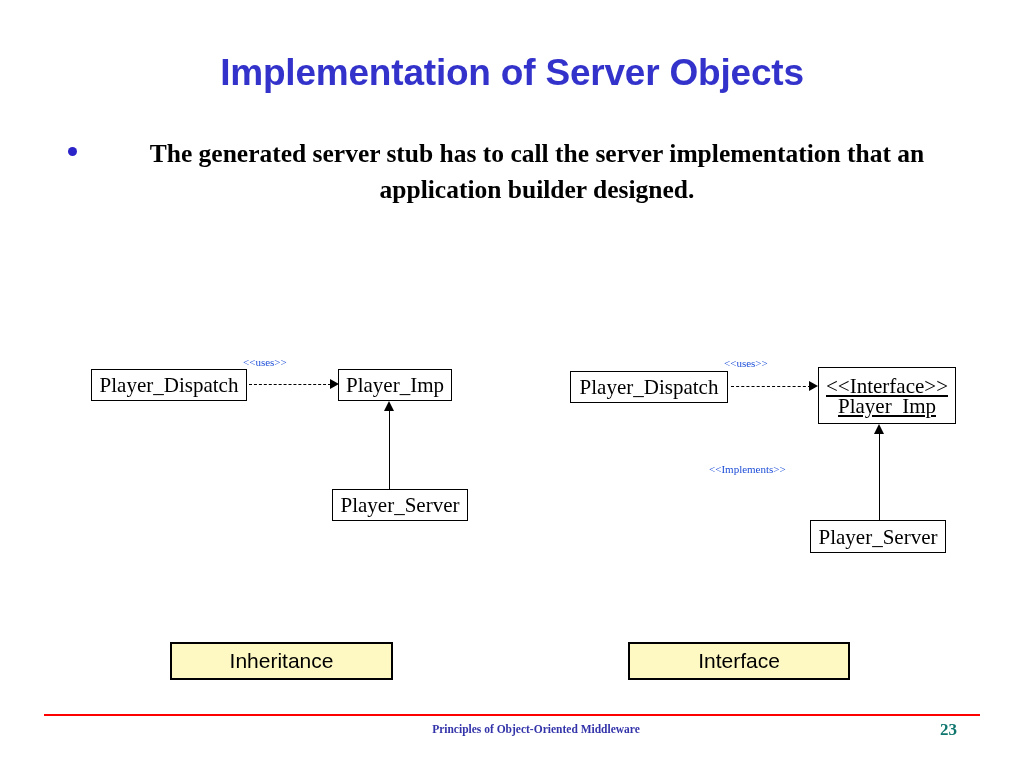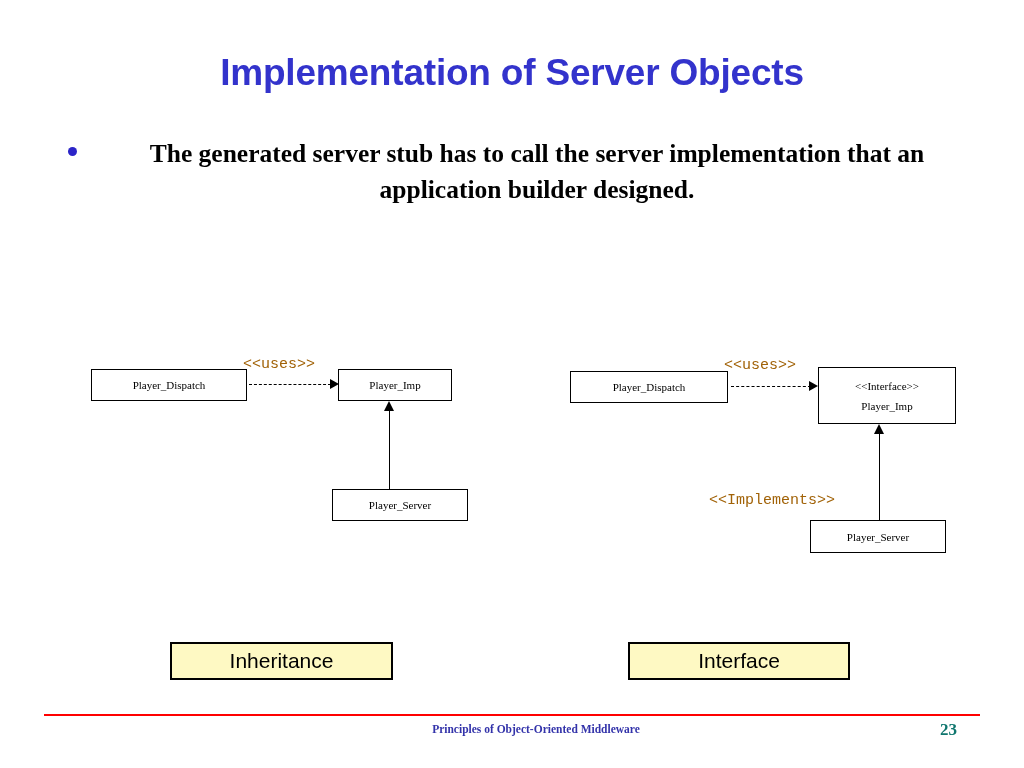--- a/index.html
+++ b/index.html
@@ -72,31 +72,31 @@
   .uml-box {
     position: absolute;
     box-sizing: border-box;
     border: 1.5px solid #000000;
     background: #ffffff;
     display: flex;
     align-items: center;
     justify-content: center;
     flex-direction: column;
     font-family: "Liberation Serif", serif;
+    font-size: 21px;
+    line-height: 20px;
+    color: #000000;
+    text-align: center;
+    white-space: nowrap;
+  }
+  .stereo-label {
+    position: absolute;
+    font-family: Liberation Serif, serif;
     font-size: 11px;
-    line-height: 20px;
-    color: #000000;
-    text-align: center;
-    white-space: nowrap;
-  }
-  .stereo-label {
-    position: absolute;
-    font-family: Liberation Mono, monospace;
-    font-size: 15px;
-    color: #a16207;
+    color: #1d4ed8;
     white-space: nowrap;
   }
 
   
   .h-dash {
     position: absolute;
     height: 0;
     border-top: 1.6px dashed #000000;
   }
   .v-line {
@@ -201,26 +201,26 @@
 
   <div class="uml-box" style="left:332px; top:489px; width:136px; height:32px;">Player_Server</div>
 
   <div class="uml-box" style="left:570px; top:371px; width:158px; height:32px;">Player_Dispatch</div>
 
   <div class="stereo-label" style="left:724px; top:357px;">&lt;&lt;uses&gt;&gt;</div>
 
   <div class="h-dash" style="left:731px; top:386px; width:80px;"></div>
   <div class="arrow-right" style="left:809px; top:381px;"></div>
 
-  <div class="uml-box" style="left:818px; top:367px; width:138px; height:57px;">
+  <div class="uml-box" style="left:818px; top:367px; width:138px; height:57px;text-decoration:underline;">
     <span>&lt;&lt;Interface&gt;&gt;</span>
     <span>Player_Imp</span>
   </div>
 
-  <div class="stereo-label" style="left:709px; top:492px;text-align:right;">&lt;&lt;Implements&gt;&gt;</div>
+  <div class="stereo-label" style="left:709px; top:463px;text-align:right;">&lt;&lt;Implements&gt;&gt;</div>
 
   <div class="v-line" style="left:879px; top:434px; height:86px;"></div>
   <div class="arrow-up" style="left:874px; top:424px;"></div>
 
   <div class="uml-box" style="left:810px; top:520px; width:136px; height:33px;">Player_Server</div>
 
   <div class="caption-box" style="left:170px; top:642px; width:223px; height:38px;">Inheritance</div>
 
   <div class="caption-box" style="left:628px; top:642px; width:222px; height:38px;">Interface</div>
 

